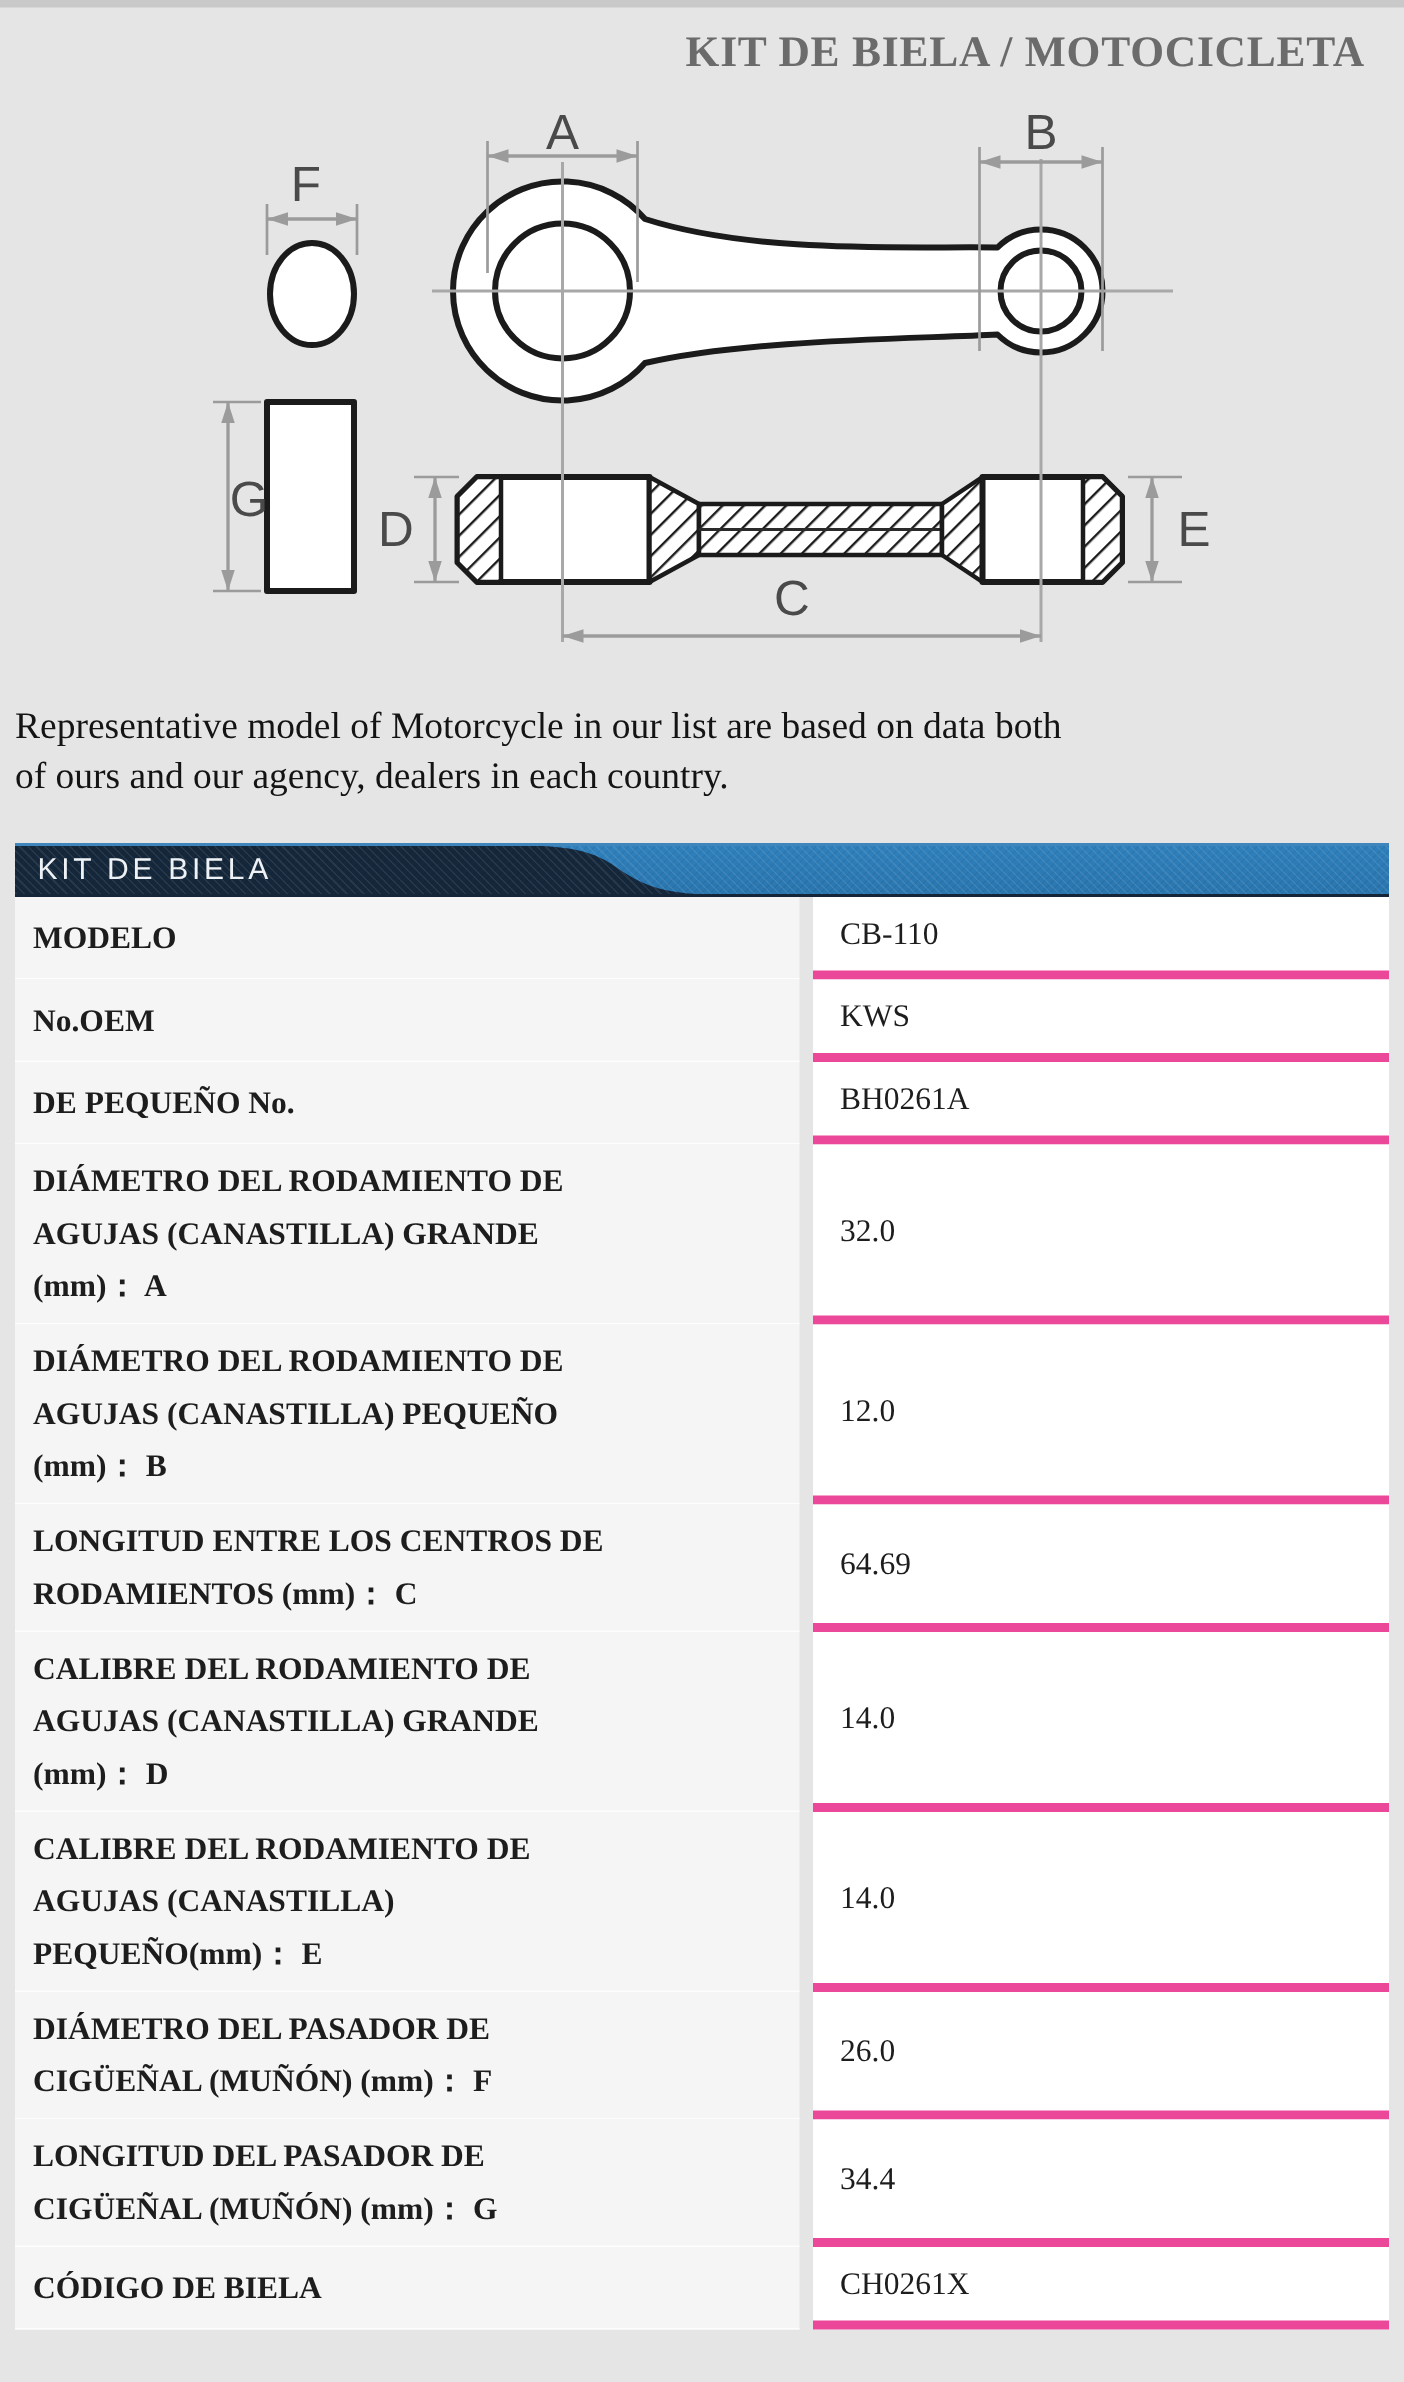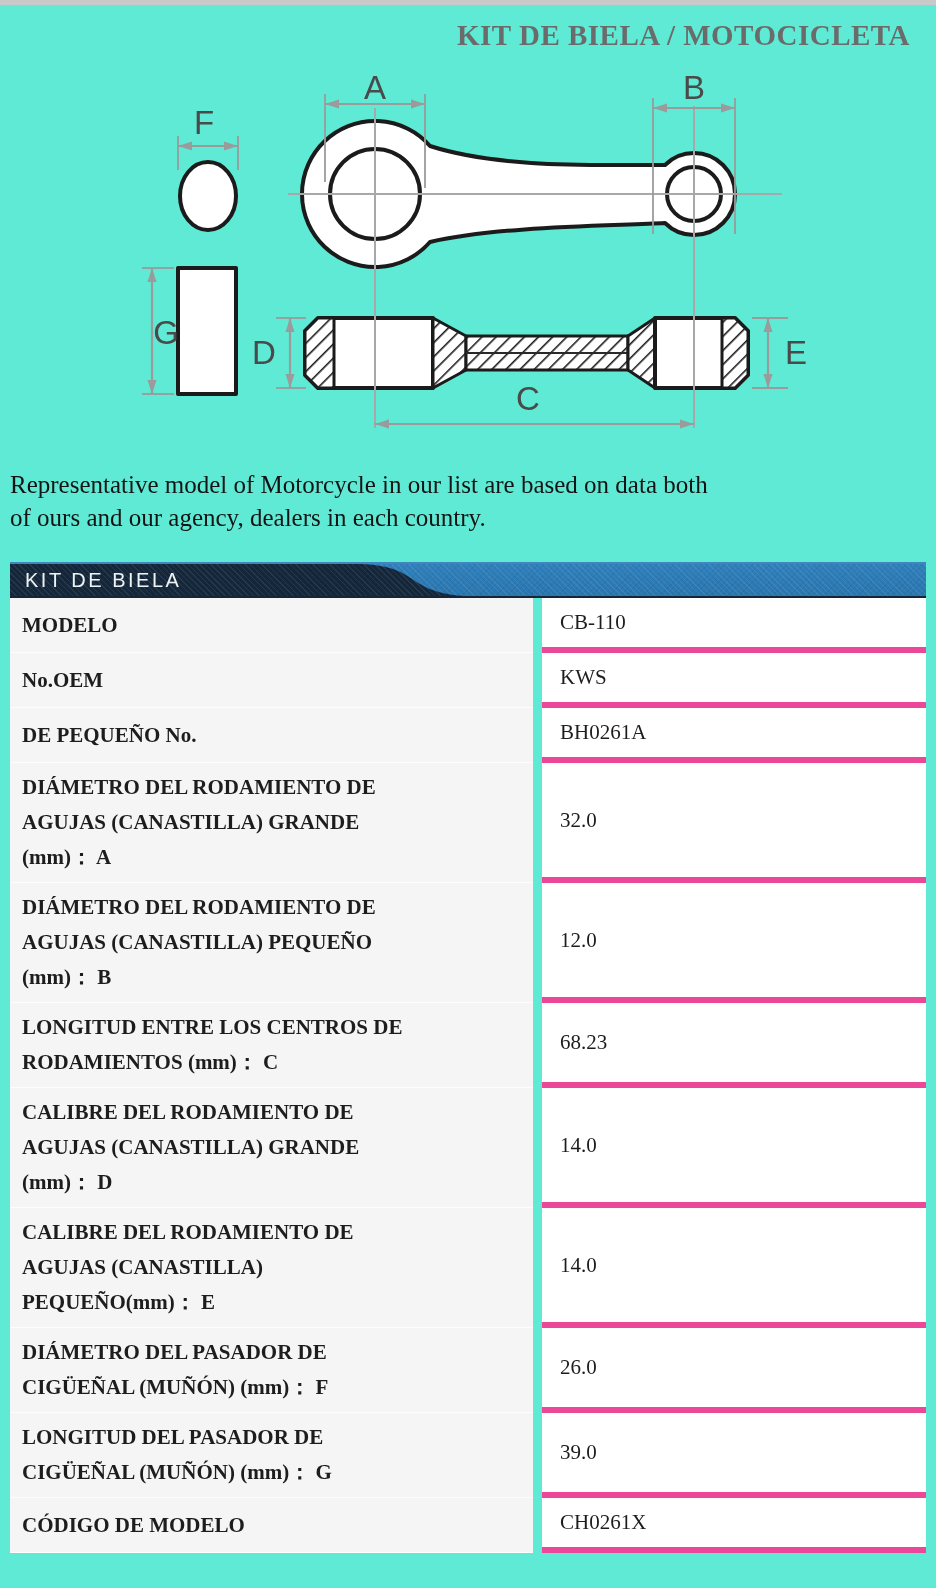--- a/index.html
+++ b/index.html
@@ -1,16 +1,16 @@
 <!DOCTYPE html>
 <html><head>
 <meta charset="utf-8">
 <style>
   html,body{margin:0;padding:0;background:#fff;}
-  .page{width:936px;height:1588px;position:relative;overflow:hidden;background:#5eead4;
+  .page{width:936px;height:1588px;position:relative;overflow:hidden;background:#e5e5e5;
         font-family:"Liberation Serif",serif;}
   .top-bar{height:5px;background:#c9c9c9;}
   h1.title{margin:11px 26px 0 0;height:38px;line-height:38px;font-size:29px;font-weight:bold;
            color:#6b6b6b;text-align:right;letter-spacing:.5px;}
   .diagram{height:404px;position:relative;}
   .diagram svg{position:absolute;left:0;top:0;}
   p.desc{margin:10px 10px 0 10px;font-size:25px;line-height:33px;color:#141414;
          white-space:pre-line;}
   .spec-table{margin:28px 10px 0 10px;}
   .banner{position:relative;height:32px;border-top:2px solid #3f86bd;border-bottom:2px solid #152638;
@@ -185,21 +185,21 @@
   <div class="row">
     <div class="cell label">DIÁMETRO DEL RODAMIENTO DE
 AGUJAS (CANASTILLA) PEQUEÑO
 (mm)： B</div>
     <div class="cell value">12.0</div>
   </div>
 
   <div class="row">
     <div class="cell label">LONGITUD ENTRE LOS CENTROS DE
 RODAMIENTOS (mm)： C</div>
-    <div class="cell value">68.23</div>
+    <div class="cell value">64.69</div>
   </div>
 
   <div class="row">
     <div class="cell label">CALIBRE DEL RODAMIENTO DE
 AGUJAS (CANASTILLA) GRANDE
 (mm)： D</div>
     <div class="cell value">14.0</div>
   </div>
 
   <div class="row">
@@ -211,24 +211,24 @@
 
   <div class="row">
     <div class="cell label">DIÁMETRO DEL PASADOR DE
 CIGÜEÑAL (MUÑÓN) (mm)： F</div>
     <div class="cell value">26.0</div>
   </div>
 
   <div class="row">
     <div class="cell label">LONGITUD DEL PASADOR DE
 CIGÜEÑAL (MUÑÓN) (mm)： G</div>
-    <div class="cell value">39.0</div>
-  </div>
-
-
-  <div class="row">
-    <div class="cell label">CÓDIGO DE MODELO</div>
+    <div class="cell value">34.4</div>
+  </div>
+
+
+  <div class="row">
+    <div class="cell label">CÓDIGO DE BIELA</div>
     <div class="cell value">CH0261X</div>
   </div>
 </div>
   </div>
 
 </div>
 
 </body></html>

